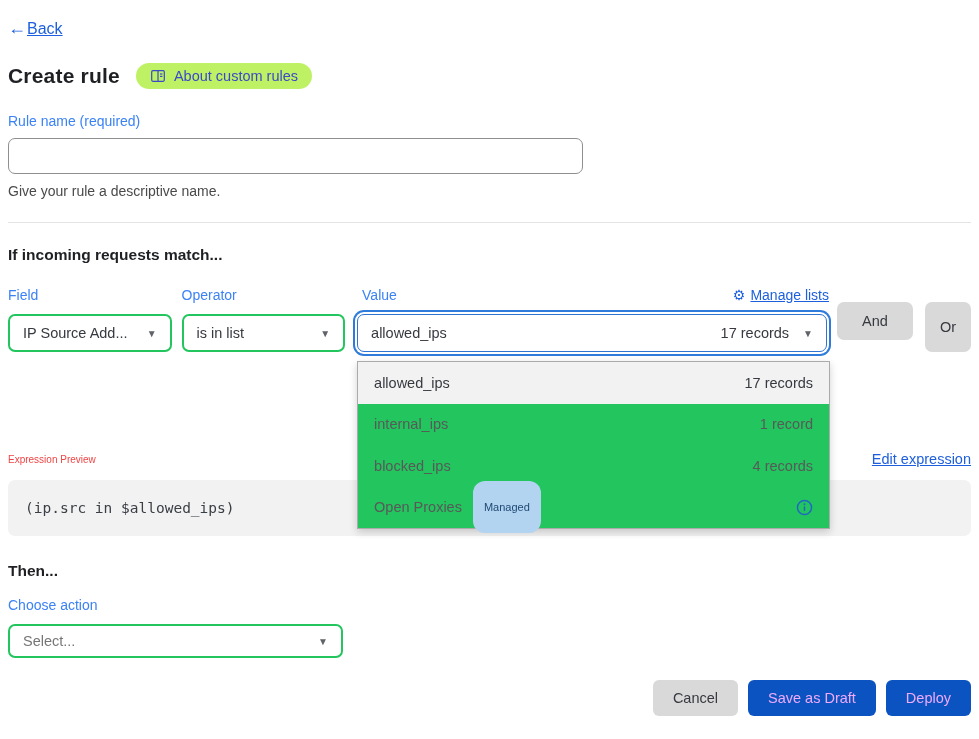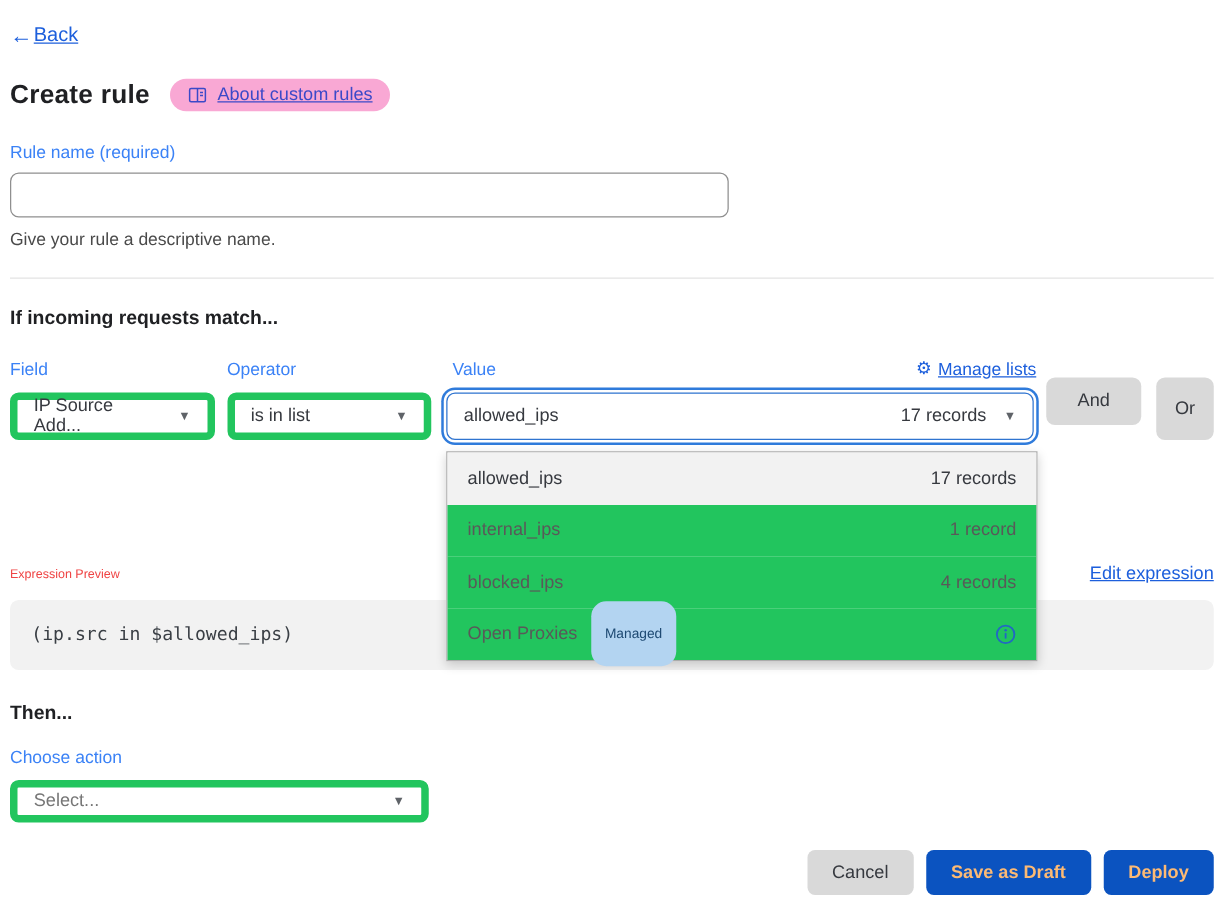--- a/index.html
+++ b/index.html
@@ -15,22 +15,22 @@
 
   
   .back { font-size:16px; display:inline-flex; align-items:center; }
   .back .arrow { text-decoration:none; color:#1d5fdc; font-size:18px; margin-right:1px; }
 
   
   .title-row { display:flex; align-items:center; margin-top:24px; }
   .title { font-size:21px; font-weight:bold; color:#1f2023; letter-spacing:.2px; }
   .about-badge {
     margin-left:16px; display:inline-flex; align-items:center; gap:8px;
-    background:#f9a8d4; color:#3b49c8; border-radius:15px;
-    padding:5px 14px; font-size:14.5px; cursor:pointer;text-decoration:underline;
+    background:#bef264; color:#3b49c8; border-radius:15px;
+    padding:5px 14px; font-size:14.5px; cursor:pointer;
   }
   .about-badge svg { display:block; }
 
   
   .field-label { font-size:14px; color:#3b82f6; }
   .rule-name-label { margin-top:24px; }
   .rule-name-input {
     margin-top:9px; width:575px; height:36px;
     border:1px solid #8f8f8f; border-radius:7px; background:#fff;
     font:inherit; padding:0 12px; color:#36393f; display:block;
@@ -45,21 +45,21 @@
   .cond { display:flex; align-items:flex-start; margin-top:23px; }
   .col { display:flex; flex-direction:column; }
   .col-field, .col-operator { width:167px; margin-right:10px; }
   .col-value { width:484px; position:relative; }
   .col-head { display:flex; justify-content:space-between; align-items:center; height:15px; }
   .manage { font-size:14px; display:inline-flex; align-items:center; gap:5px; }
   .manage .gear { text-decoration:none; font-size:14px; }
 
   .select {
     margin-top:12px; height:38px; background:#fff;
-    border:6px solid #22c55e; border-radius:7px;
+    border:2px solid #22c55e; border-radius:7px;
     display:flex; align-items:center; justify-content:space-between;
     padding:0 13px; cursor:pointer; font-size:14.5px; color:#36393f;
   }
   .chev { color:#5f6368; font-size:10px; margin-left:14px; }
   .select-right { display:flex; align-items:center; }
   .select.focused {
     margin-left:2px; margin-right:2px;
     border:1px solid #2f74d0;
     box-shadow:0 0 0 2px #ffffff, 0 0 0 4px #2f7bdb;
   }
@@ -103,21 +103,21 @@
   }
 
   
   .then-h { margin-top:26px; }
   .choose-label { margin-top:17px; }
   .action-select { width:335px; height:34px; margin-top:11px; }
 
   
   .footer { display:flex; justify-content:flex-end; align-items:center; margin-top:22px; gap:10px; }
   .btn-footer { height:36px; padding:0 20px; font-size:14.5px; border-radius:6px; }
-  .btn-blue { background:#0b53c0; color:#fdba74;font-weight:bold; }
+  .btn-blue { background:#0b53c0; color:#f0abfc; }
 </style>
 </head>
 <body>
 
 <div class="page">
 
   
   <span class="back">
     <span class="arrow">←</span>
     <a>Back</a>

